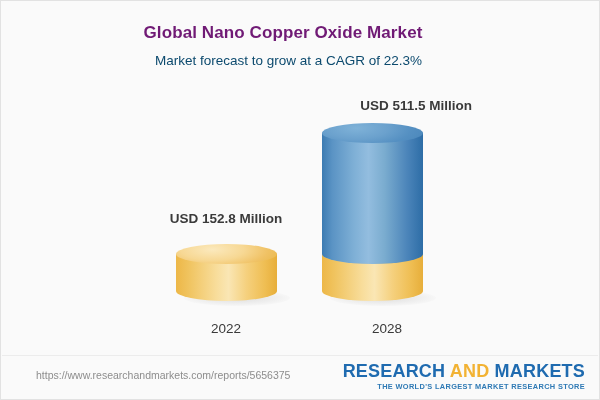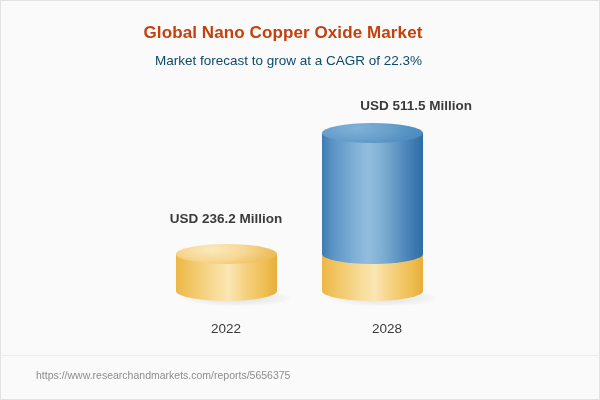--- a/index.html
+++ b/index.html
@@ -26,21 +26,21 @@
 
   
   .chart-title {
     position: absolute;
     top: 22px;
     left: 0;
     width: 564px;
     text-align: center;
     font-size: 17px;
     font-weight: bold;
-    color: #c2410c;
+    color: #701a75;
     letter-spacing: 0.1px;
   }
   .chart-subtitle {
     position: absolute;
     top: 52px;
     left: 0;
     width: 575px;
     text-align: center;
     font-size: 13.5px;
     color: #0c4a6e;
@@ -255,21 +255,21 @@
 <body>
 
 <div class="card">
 
   <div class="chart-title">Global Nano Copper Oxide Market</div>
 
   <div class="chart-subtitle">Market forecast to grow at a CAGR of 22.3%</div>
 
   <div class="plot">
 
-    <div class="value-label v2022">USD 236.2 Million</div>
+    <div class="value-label v2022">USD 152.8 Million</div>
 
     <div class="value-label v2028">USD 511.5 Million</div>
 
     <div class="cyl" id="cyl-2022">
       <div class="shadow"></div>
       <div class="seg gold">
         <div class="cap-bottom"></div>
         <div class="body"></div>
         <div class="cap-top"></div>
       </div>
@@ -292,15 +292,19 @@
     <div class="cat-label c2022">2022</div>
 
     <div class="cat-label c2028">2028</div>
   </div>
 
   <div class="footer-divider"></div>
 
   <div class="footer">
     <div class="source-url">https://www.researchandmarkets.com/reports/5656375</div>
 
+    <div class="logo">
+      <div class="logo-main"><span class="logo-research">RESEARCH</span><span class="logo-and"> AND </span><span class="logo-markets">MARKETS</span></div>
+      <div class="logo-tagline">THE WORLD'S LARGEST MARKET RESEARCH STORE</div>
+    </div>
   </div>
 
 </div>
 
 </body></html>

